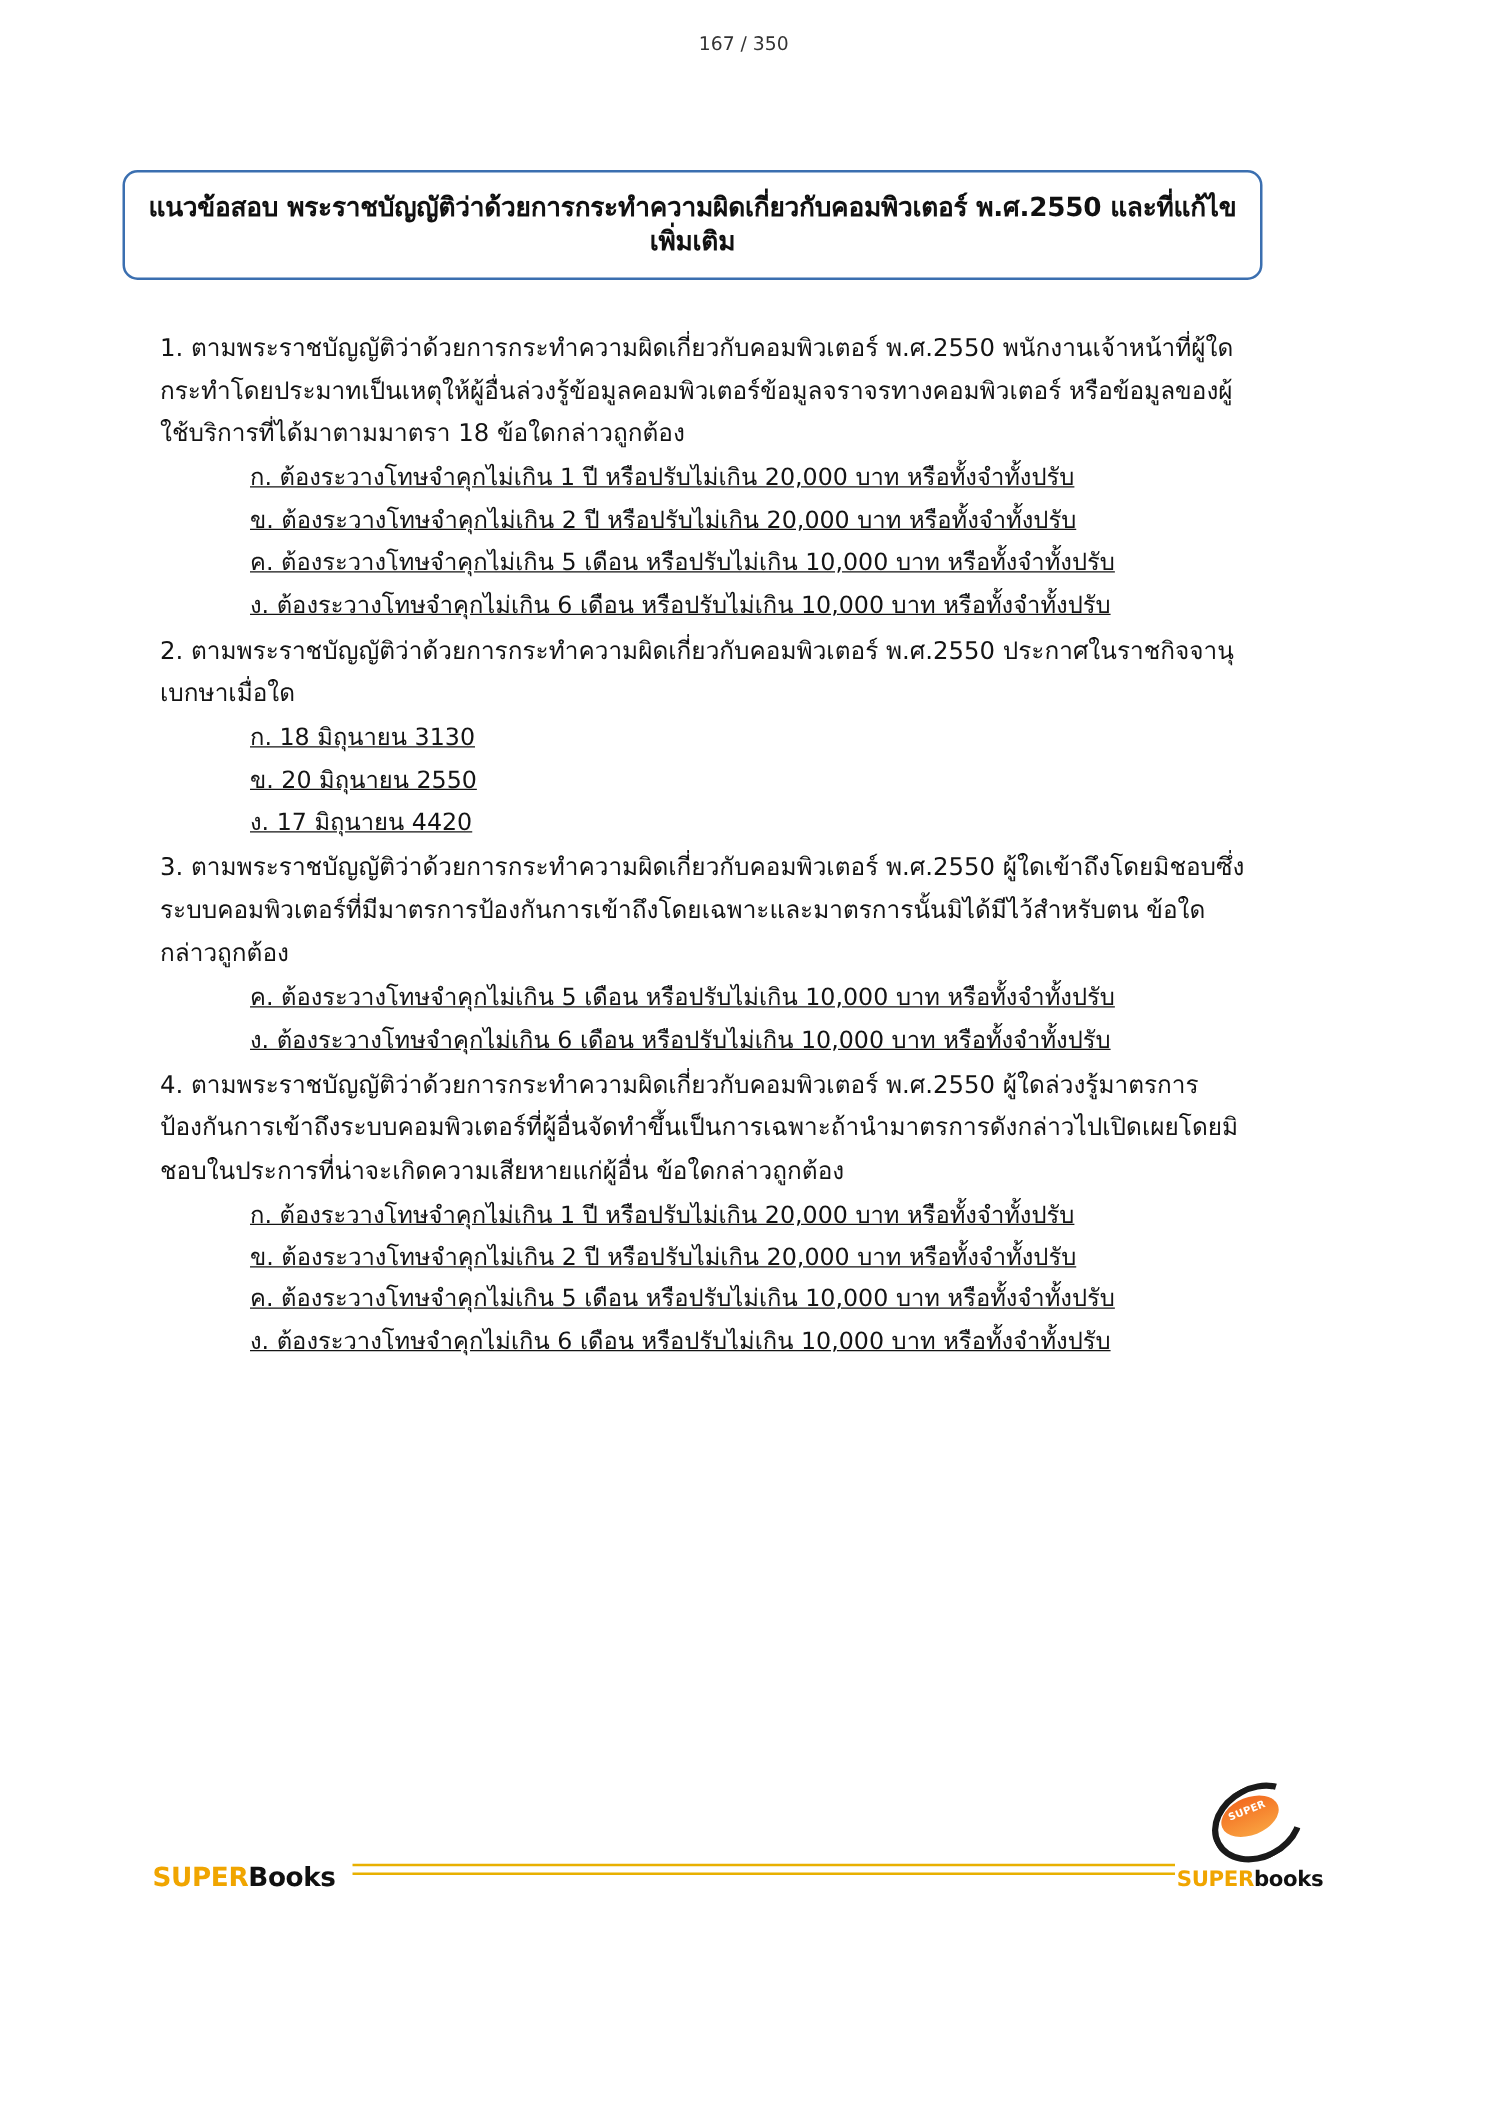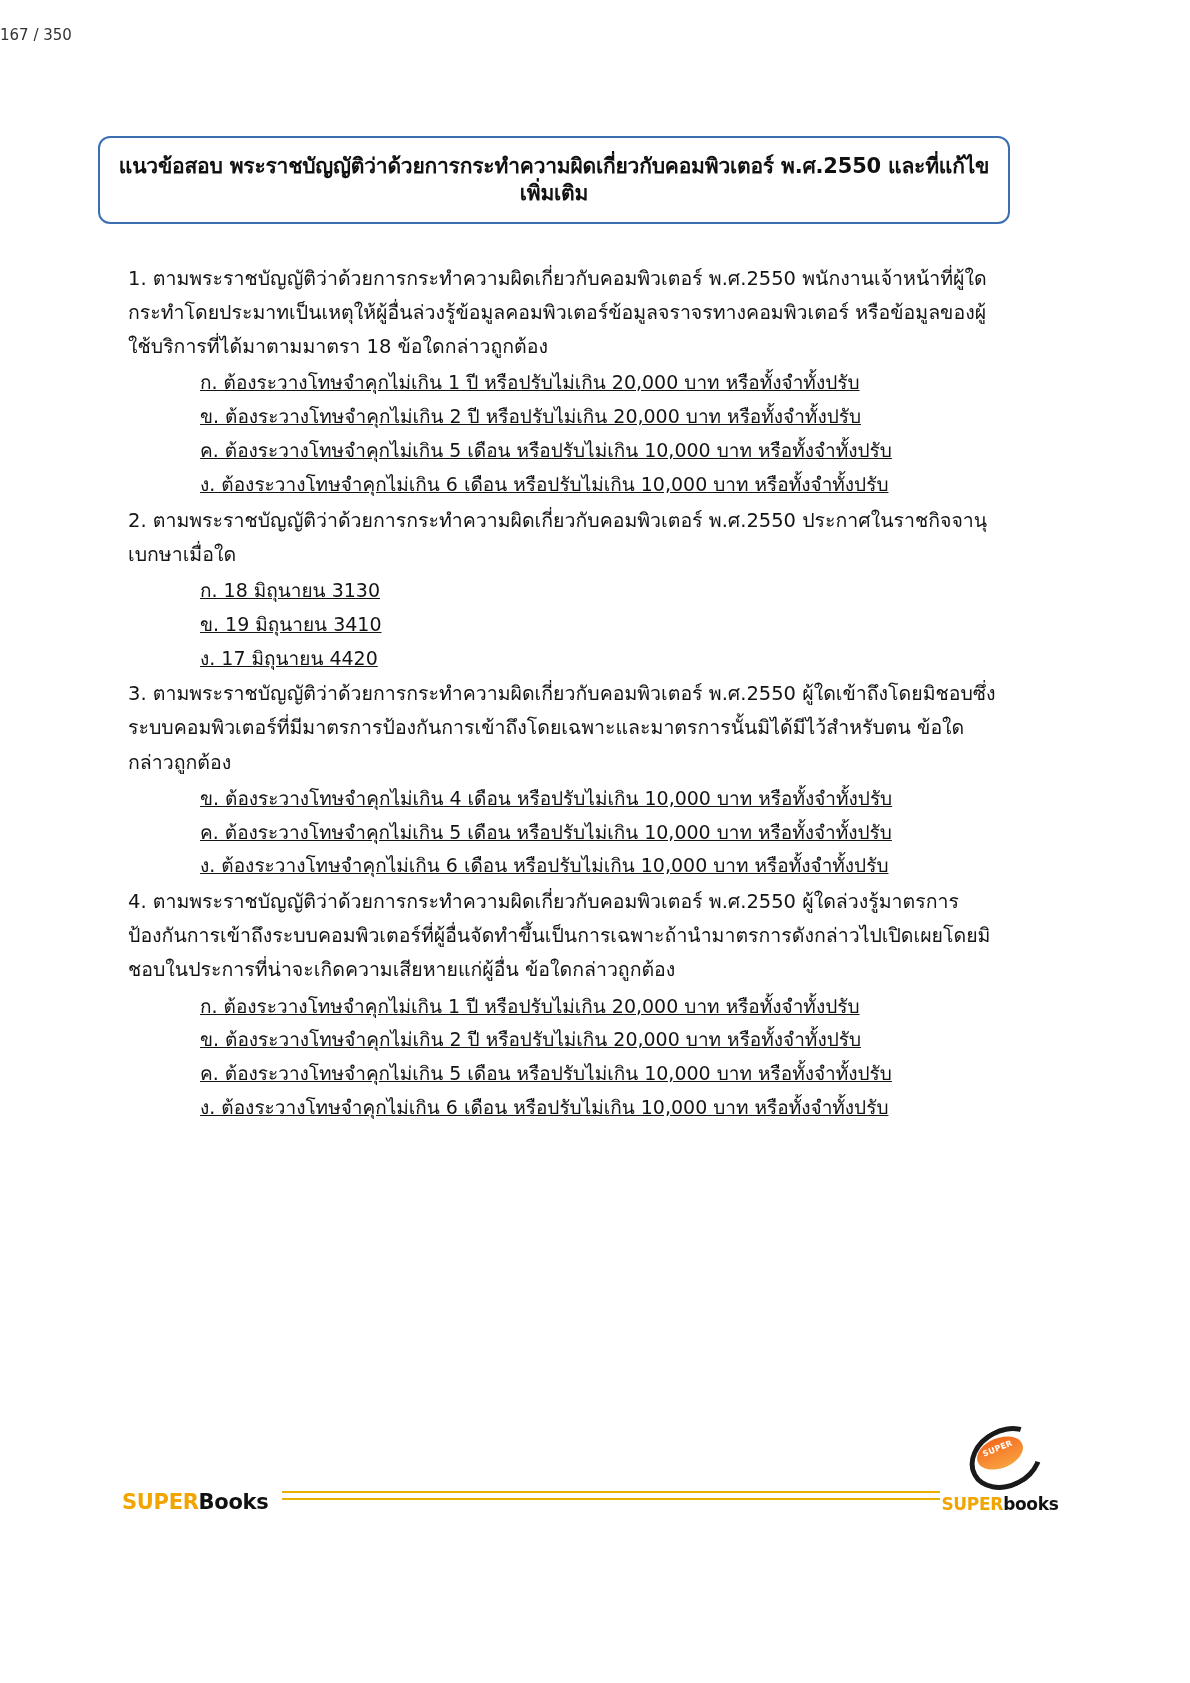--- a/index.html
+++ b/index.html
@@ -13,21 +13,21 @@
     position: relative;
     font-family: "DejaVu Sans", "Liberation Sans", sans-serif;
     color: #1a1a1a;
     overflow: hidden;
   }
   .page-indicator {
     position: absolute;
     top: 26px;
     left: 0;
     width: 100%;
-    text-align: left;
+    text-align: center;
     font-size: 15px;
     color: #333;
     font-family: "DejaVu Sans", "Liberation Sans", sans-serif;
   }
   .sheet {
     position: absolute;
     top: 100px;
     left: 0;
     width: 1010px;
     height: 1480px;
@@ -191,29 +191,28 @@
         <li class="choice">ข. ต้องระวางโทษจำคุกไม่เกิน 2 ปี หรือปรับไม่เกิน 20,000 บาท หรือทั้งจำทั้งปรับ</li>
         <li class="choice">ค. ต้องระวางโทษจำคุกไม่เกิน 5 เดือน หรือปรับไม่เกิน 10,000 บาท หรือทั้งจำทั้งปรับ</li>
         <li class="choice">ง. ต้องระวางโทษจำคุกไม่เกิน 6 เดือน หรือปรับไม่เกิน 10,000 บาท หรือทั้งจำทั้งปรับ</li>
       </ul>
     </div>
 
     <div class="q-block">
       <p class="q-text">2. ตามพระราชบัญญัติว่าด้วยการกระทำความผิดเกี่ยวกับคอมพิวเตอร์ พ.ศ.2550 ประกาศในราชกิจจานุเบกษาเมื่อใด</p>
       <ul class="choices">
         <li class="choice">ก.  18  มิถุนายน  3130</li>
-        <li class="choice">ข.  19  มิถุนายน  3410</li>
+        <li class="choice">ข.  20  มิถุนายน  2550</li>
         <li class="choice">ง.  17  มิถุนายน  4420</li>
       </ul>
     </div>
 
     <div class="q-block">
       <p class="q-text">3. ตามพระราชบัญญัติว่าด้วยการกระทำความผิดเกี่ยวกับคอมพิวเตอร์ พ.ศ.2550 ผู้ใดเข้าถึงโดยมิชอบซึ่งระบบคอมพิวเตอร์ที่มีมาตรการป้องกันการเข้าถึงโดยเฉพาะและมาตรการนั้นมิได้มีไว้สำหรับตน ข้อใดกล่าวถูกต้อง</p>
       <ul class="choices">
-        <li class="choice">ข. ต้องระวางโทษจำคุกไม่เกิน 4 เดือน หรือปรับไม่เกิน 10,000 บาท หรือทั้งจำทั้งปรับ</li>
         <li class="choice">ค. ต้องระวางโทษจำคุกไม่เกิน 5 เดือน หรือปรับไม่เกิน 10,000 บาท หรือทั้งจำทั้งปรับ</li>
         <li class="choice">ง. ต้องระวางโทษจำคุกไม่เกิน 6 เดือน หรือปรับไม่เกิน 10,000 บาท หรือทั้งจำทั้งปรับ</li>
       </ul>
     </div>
 
     <div class="q-block">
       <p class="q-text">4. ตามพระราชบัญญัติว่าด้วยการกระทำความผิดเกี่ยวกับคอมพิวเตอร์ พ.ศ.2550 ผู้ใดล่วงรู้มาตรการป้องกันการเข้าถึงระบบคอมพิวเตอร์ที่ผู้อื่นจัดทำขึ้นเป็นการเฉพาะถ้านำมาตรการดังกล่าวไปเปิดเผยโดยมิชอบในประการที่น่าจะเกิดความเสียหายแก่ผู้อื่น ข้อใดกล่าวถูกต้อง</p>
       <ul class="choices">
         <li class="choice">ก. ต้องระวางโทษจำคุกไม่เกิน 1 ปี หรือปรับไม่เกิน 20,000 บาท หรือทั้งจำทั้งปรับ</li>
         <li class="choice">ข. ต้องระวางโทษจำคุกไม่เกิน 2 ปี หรือปรับไม่เกิน 20,000 บาท หรือทั้งจำทั้งปรับ</li>

